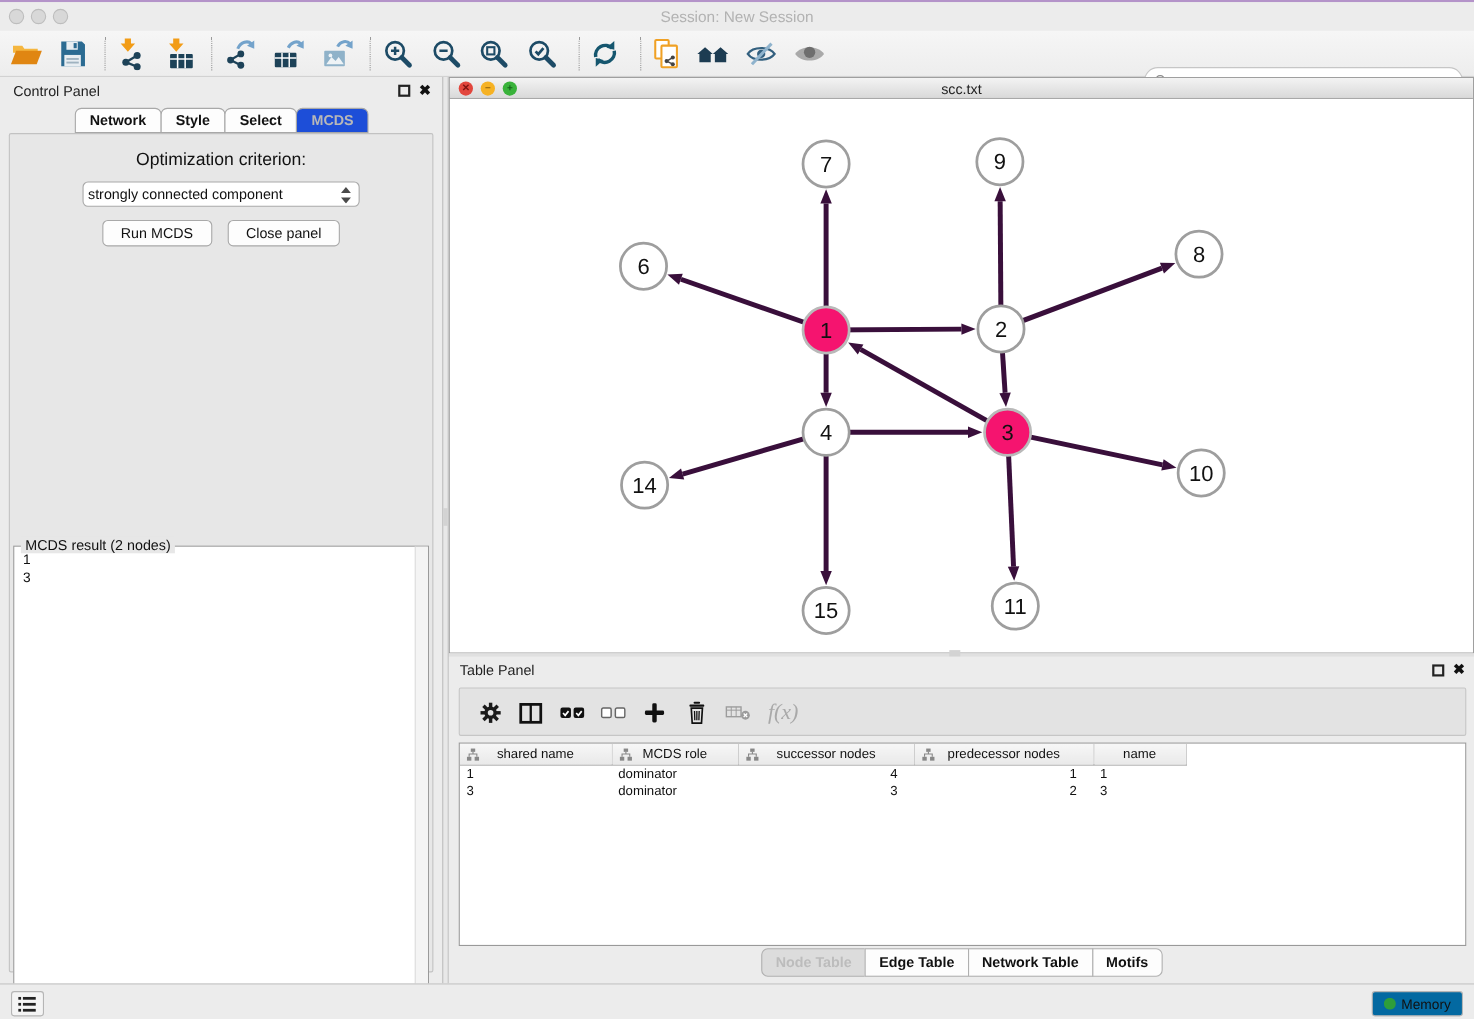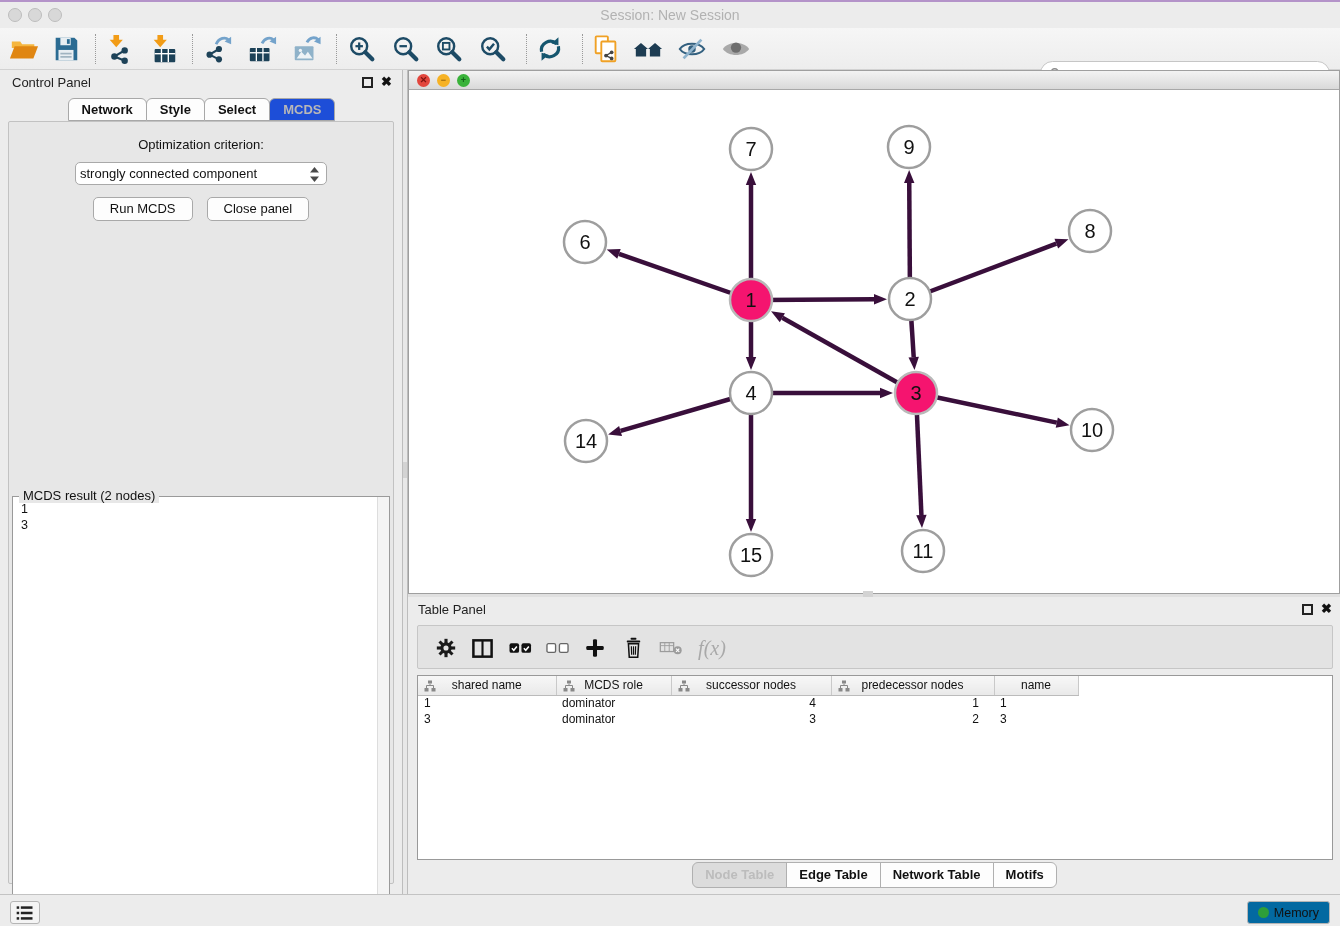--- a/index.html
+++ b/index.html
@@ -35,21 +35,21 @@
   .float-icon { position:absolute; top:7px; width:11px; height:11px; border:2px solid #222; }
   .close-icon { position:absolute; top:4px; font-size:13px; font-weight:bold; color:#111; }
   .cp-tabs { position:absolute; left:0; right:0; top:28px; height:23px; display:flex;
     justify-content:center; }
   .tab { border:1px solid #a8a8a8; background:#fdfdfd; color:#111; font-size:13px;
     font-weight:bold; padding:3px 13px 2px; border-radius:6px 6px 0 0; margin-right:-1px;
     white-space:nowrap; }
   .tab.active { background:#1d4ed8; color:#b8b8b8; z-index:2; }
   .cp-body { position:absolute; left:8px; right:8px; top:51px; bottom:10px;
     background:#e7e7e7; border:1px solid #c2c2c2; border-radius:2px; }
-  .opt-label { margin-top:15px; text-align:center; font-size:13px; color:#111; }
+  .opt-label { margin-top:15px; text-align:center; font-size:16px; color:#111; }
   .crit-select { position:relative; margin:10px auto 0; width:252px; height:23px;
     background:#fff; border:1px solid #a9a9a9; border-radius:5px; font-size:13px;
     color:#111; line-height:21px; padding-left:4px; }
   .crit-select svg { position:absolute; right:6px; top:4px; }
   .cp-buttons { margin-top:12px; display:flex; justify-content:center; gap:14px; }
   .cp-btn { border:1px solid #a9a9a9; background:#fdfdfd; border-radius:5px;
     font-size:13px; color:#111; padding:3px 16px 4px; font-family:inherit; }
   .result-box { position:absolute; left:3px; width:378px; top:374px; height:484px;
     border:1px solid #9a9a9a; background:#fff; }
   .result-legend { position:absolute; top:-9px; left:6px; background:#e7e7e7;
@@ -327,20 +327,21 @@
 
   <div class="v-splitter">
       <div class="v-grip"></div>
     </div>
 
   <div class="network-window">
     <div class="net-titlebar">
       <span class="mac-dot" style="left:8px;background:#e2463d;color:#7c1210">✕</span>
       <span class="mac-dot" style="left:28px;background:#f6b224;color:#96660c">−</span>
       <span class="mac-dot" style="left:48px;background:#39b23a;color:#14611a">+</span>
+      <div class="net-title">scc.txt</div>
     </div>
     <div class="net-canvas">
       <svg id="graph-svg" width="930" height="503" viewBox="0 0 930 503" font-family="Liberation Sans, sans-serif">
           <g>
             <line x1="342" y1="210" x2="342" y2="95" stroke="#390f3b" stroke-width="4.5"></line>
             <polygon points="342,82 347.2,95 336.8,95" fill="#390f3b"></polygon>
           </g>
           <g>
             <line x1="342" y1="210" x2="209.98527951633417" y2="163.87437477076736" stroke="#390f3b" stroke-width="4.5"></line>
             <polygon points="197.71281746876906,159.5864061035458 211.70046698322278,158.96538995174132 208.27009204944557,168.7833595897934" fill="#390f3b"></polygon>

